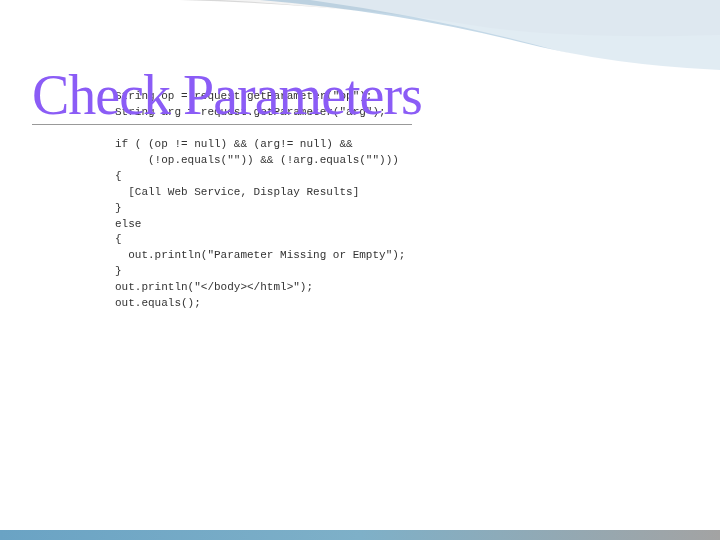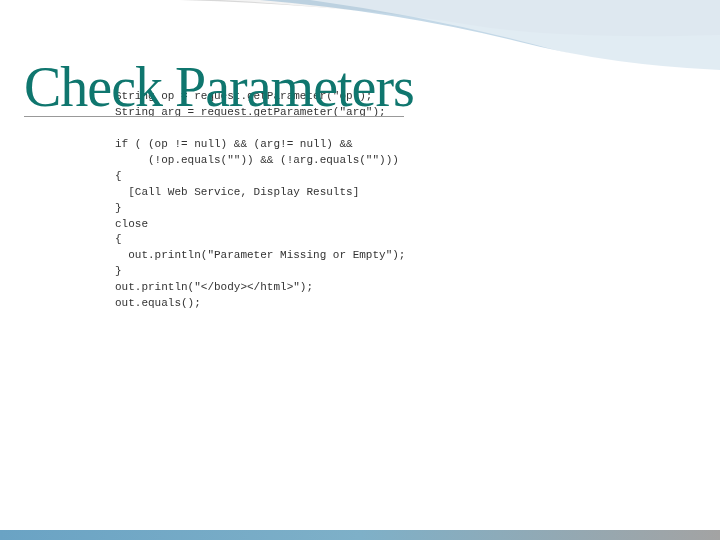--- a/index.html
+++ b/index.html
@@ -30,23 +30,23 @@
   }
   .content {
     position: absolute;
     top: 55px;
     left: 20px;
     right: 20px;
   }
   .title {
     font-size: 56px;
     font-weight: 400;
-    color: #0f766e;
+    color: #8b5cf6;
     line-height: 1;
-    margin: 4px;
+    margin: 12px;
     letter-spacing: -1px;
     position: relative;
     z-index: 2;
   }
   .title::after {
     content: "";
     position: absolute;
     left: 0;
     bottom: -2px;
     width: 380px;
@@ -78,21 +78,21 @@
 <div class="content">
   <h1 class="title">Check Parameters</h1>
   <div class="code-block"><span>String op = request.getParameter("op");</span>
 <span>String arg = request.getParameter("arg");</span>
 <span></span>
 <span>if ( (op != null) &amp;&amp; (arg!= null) &amp;&amp;</span>
 <span>     (!op.equals("")) &amp;&amp; (!arg.equals("")))</span>
 <span>{</span>
 <span>  [Call Web Service, Display Results]</span>
 <span>}</span>
-<span>close</span>
+<span>else</span>
 <span>{</span>
 <span>  out.println("Parameter Missing or Empty");</span>
 <span>}</span>
 <span>out.println("&lt;/body&gt;&lt;/html&gt;");</span>
 <span>out.equals();</span></div>
 </div>
 
 <div class="bottom-bar"></div>
 
 </body></html>

